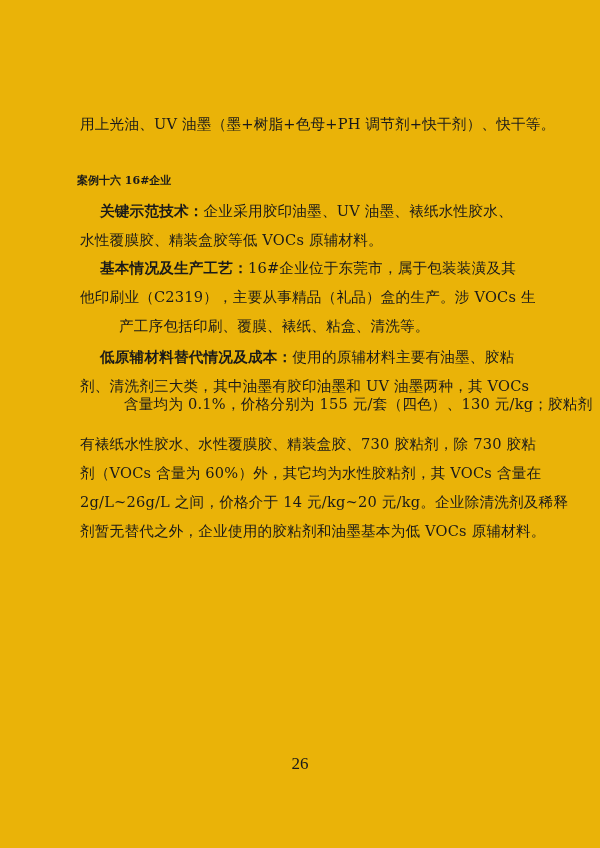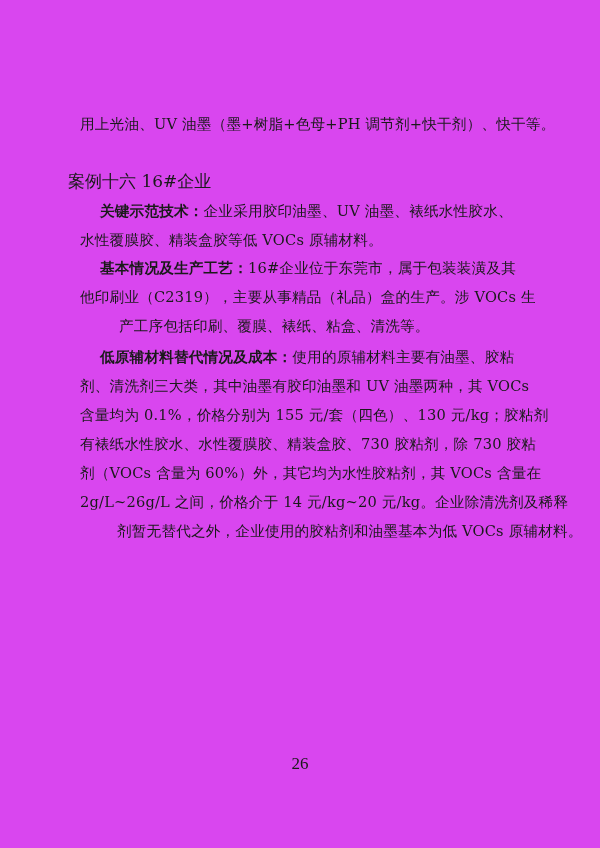--- a/index.html
+++ b/index.html
@@ -12,39 +12,39 @@
       height: 848px;
       position: relative;
       overflow: hidden;
       font-family: "DejaVu Serif", "Liberation Serif", serif;
       color: #1a1a1a;
     }
     .page {
       position: absolute;
       left: 0; top: 0;
       width: 600px; height: 848px;
-      background: #d946ef;
+      background: #eab308;
     }
     .line {
       position: absolute;
       left: 80px;
       width: 440px;
       font-size: 14.6px;
       line-height: 20px;
       white-space: nowrap;
       letter-spacing: 0.2px;
     }
     .indent { left: 100px; width: 412px; }
     .bold { font-weight: bold; }
     .heading {
       position: absolute;
-      left: 68px;
-      font-size: 17px;
+      left: 77px;
+      font-size: 11px;
       line-height: 20px;
-      font-weight: normal;
+      font-weight: bold;
       white-space: nowrap;
     }
     .page-number {
       position: absolute;
       left: 0;
       width: 600px;
       top: 755px;
       text-align: center;
       font-family: "Liberation Serif", "DejaVu Serif", serif;
       font-size: 17px;
@@ -62,20 +62,20 @@
 
   <div class="line indent" style="top:201px;"><span class="bold">关键示范技术：</span><span>企业采用胶印油墨、UV 油墨、裱纸水性胶水、</span></div>
   <div class="line" style="top:230px;">水性覆膜胶、精装盒胶等低 VOCs 原辅材料。</div>
 
   <div class="line indent" style="top:258px;"><span class="bold">基本情况及生产工艺：</span><span>16#企业位于东莞市，属于包装装潢及其</span></div>
   <div class="line" style="top:287px;">他印刷业（C2319），主要从事精品（礼品）盒的生产。涉 VOCs 生</div>
   <div class="line" style="top:316px;margin-left:39px;">产工序包括印刷、覆膜、裱纸、粘盒、清洗等。</div>
 
   <div class="line indent" style="top:347px;"><span class="bold">低原辅材料替代情况及成本：</span><span>使用的原辅材料主要有油墨、胶粘</span></div>
   <div class="line" style="top:376px;">剂、清洗剂三大类，其中油墨有胶印油墨和 UV 油墨两种，其 VOCs</div>
-  <div class="line" style="top:405px;">含量均为 0.1%，价格分别为 155 元/套（四色）、130 元/kg；胶粘剂</div>
+  <div class="line" style="top:394px;margin-left:44px;">含量均为 0.1%，价格分别为 155 元/套（四色）、130 元/kg；胶粘剂</div>
   <div class="line" style="top:434px;">有裱纸水性胶水、水性覆膜胶、精装盒胶、730 胶粘剂，除 730 胶粘</div>
   <div class="line" style="top:463px;">剂（VOCs 含量为 60%）外，其它均为水性胶粘剂，其 VOCs 含量在</div>
   <div class="line" style="top:492px;">2g/L~26g/L 之间，价格介于 14 元/kg~20 元/kg。企业除清洗剂及稀释</div>
-  <div class="line" style="top:521px;margin-left:37px;">剂暂无替代之外，企业使用的胶粘剂和油墨基本为低 VOCs 原辅材料。</div>
+  <div class="line" style="top:521px;">剂暂无替代之外，企业使用的胶粘剂和油墨基本为低 VOCs 原辅材料。</div>
 
   <div class="page-number">26</div>
 </div>
 
 </body></html>

